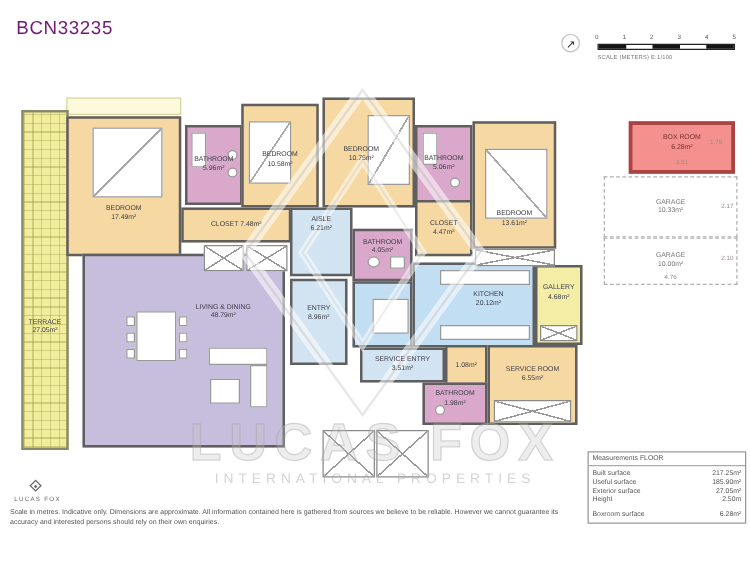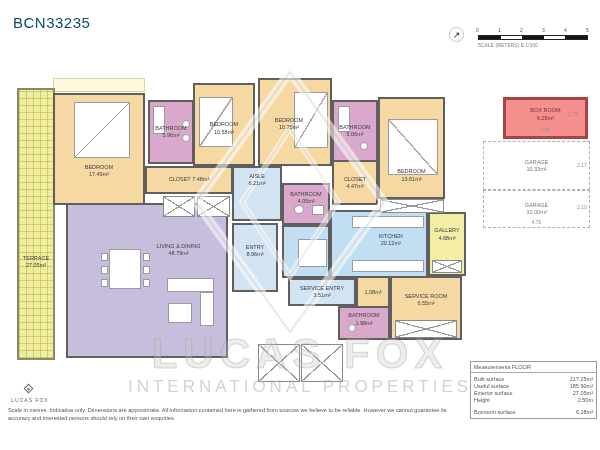--- a/index.html
+++ b/index.html
@@ -1,20 +1,20 @@
 <!DOCTYPE html>
 <html><head>
 <meta charset="utf-8">
 <style>
   * { margin:0; padding:0; box-sizing:border-box; }
   html,body { width:600px; height:450px; }
   body { font-family:"Liberation Sans", sans-serif; background:#fff; position:relative; overflow:hidden; }
   .page { position:absolute; left:0; top:0; width:600px; height:450px; background:#fff; }
 
-  .title { position:absolute; left:13px; top:14px; font-size:15px; color:#0c4a6e; letter-spacing:0.5px; }
+  .title { position:absolute; left:13px; top:14px; font-size:15px; color:#701a75; letter-spacing:0.5px; }
 
   
   .compass { position:absolute; left:449px; top:27px; width:15px; height:15px; border:1px solid #c4c4c4; border-radius:50%; display:flex; align-items:center; justify-content:center; font-size:9px; color:#222; }
   .ticks span { position:absolute; top:27px; font-size:5px; color:#555; }
   .segbar { position:absolute; left:478px; top:35px; width:110px; height:5px; border:1px solid #222; display:flex; background:#fff; }
   .segbar i { flex:1; }
   .segbar i:nth-child(odd) { background:#151515; }
   .scale-label { position:absolute; left:478px; top:43px; font-size:4.6px; color:#777; letter-spacing:0.2px; }
 
   
@@ -38,21 +38,21 @@
   .xbox { position:absolute; background:#fff; border:1px solid #8a8a8a;
     background-image:
       linear-gradient(to top right, transparent calc(50% - .6px), #999 calc(50% - .6px), #999 calc(50% + .6px), transparent calc(50% + .6px)),
       linear-gradient(to bottom right, transparent calc(50% - .6px), #999 calc(50% - .6px), #999 calc(50% + .6px), transparent calc(50% + .6px)); }
   .strip { position:absolute; background:#fcf9dd; border:1px solid #d8d5a0; }
 
   
   .wm { pointer-events:none; }
   .wm-svg { position:absolute; left:190px; top:66px; width:200px; height:272px; }
   .wm-text1 { position:absolute; left:120px; top:330px; width:360px; text-align:center; font-size:42px; font-weight:bold; letter-spacing:6px; color:rgba(195,195,195,0.30); -webkit-text-stroke:1px rgba(160,160,160,0.40); }
-  .wm-text2 { position:absolute; left:120px; top:377px; width:360px; text-align:center; font-size:17px; letter-spacing:4px; color:rgba(175,175,175,0.55); }
+  .wm-text2 { position:absolute; left:120px; top:377px; width:360px; text-align:center; font-size:11px; letter-spacing:4px; color:rgba(175,175,175,0.55); }
 
   
   .boxroom { position:absolute; left:503px; top:97px; width:85px; height:42px; background:#f4918f; border:3px solid #a94442; }
   .boxroom .lbl { color:#79302e; }
   .dim { position:absolute; font-size:5px; color:#9a8a8a; }
   .garage { position:absolute; border:1px dashed #b0b0b0; background:#fff; }
   .garage .lbl { color:#777; }
 
   
   .meas { position:absolute; left:470px; top:361px; width:127px; border:1px solid #999; background:#fff; color:#555; }

